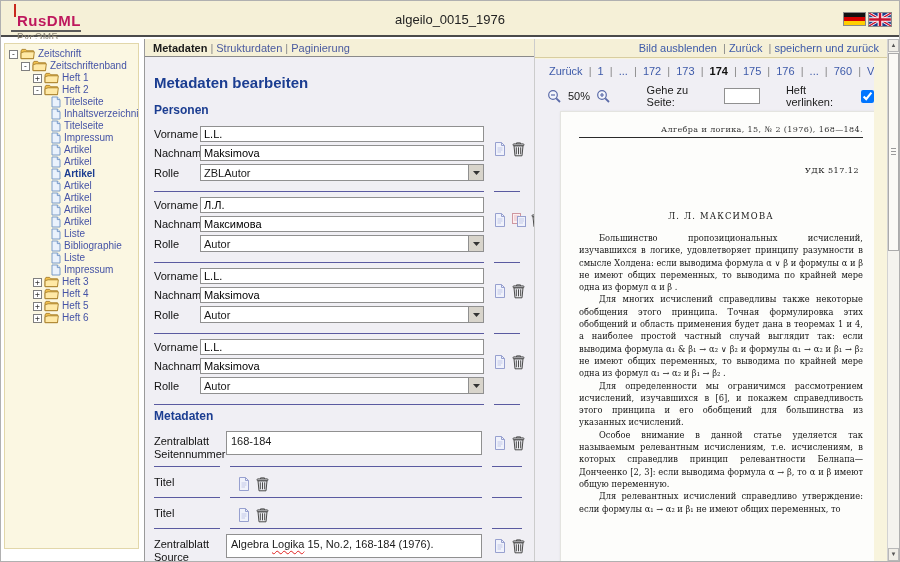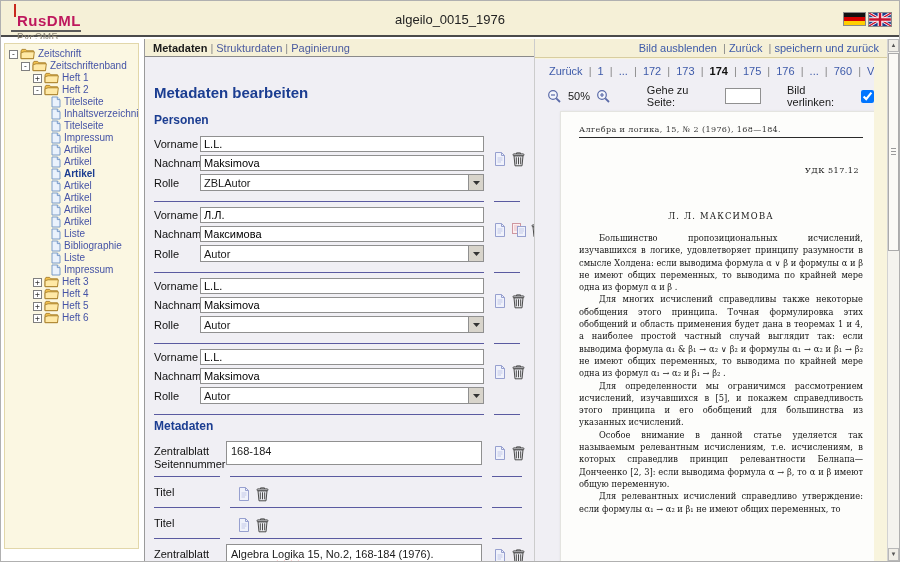--- a/index.html
+++ b/index.html
@@ -28,21 +28,21 @@
   .ticon { display:inline-flex; margin-right:3px; flex:none; }
   .tlabel { font-size:10px; color:#4553a6; }
   .trow.sel .tlabel { font-weight:bold; color:#1b3d91; }
 
   
   .main { position:absolute; left:143px; top:38px; width:390px; bottom:0; background:#f0eff4; border-left:1px solid #9a9a9a; }
   .tabbar { height:18px; background:#f5f0d7; border-bottom:1px solid #8a8a8a; padding:3px 0 0 8px; white-space:nowrap; }
   .tab { color:#4a5a9f; cursor:pointer; }
   .tab.active { color:#1a1a1a; font-weight:bold; }
   .sep { color:#888; padding:0 3px; }
-  .form-scroll { position:absolute; left:0; right:0; top:19px; bottom:0; overflow:hidden; padding:22px 8px 0 9px; }
+  .form-scroll { position:absolute; left:0; right:0; top:19px; bottom:0; overflow:hidden; padding:12px 8px 0 9px; }
   .h1 { font-size:15px; font-weight:bold; color:#1b3d91; margin:4px 0 12px; }
   .h2 { font-size:12px; font-weight:bold; color:#1b3d91; margin:2px 0 8px; }
   .pgroup { position:relative; padding:1px 0 2px; }
   .prow { display:flex; align-items:center; margin-bottom:3px; }
   .plabel { width:46px; flex:none; font-size:11px; color:#111; }
   .pinput { width:284px; height:16px; border:1px solid #909090; background:#fff; font:11px "Liberation Sans",sans-serif; padding:0 3px; }
   .selectbox { width:284px; height:17px; border:1px solid #909090; background:#fff; display:flex; align-items:center; cursor:default;justify-content:center; }
   .selval { flex:1; padding-left:3px; font-size:11px; }
   .selarrow { width:15px; align-self:stretch; background:#d8d4cb; border-left:1px solid #909090; display:flex; align-items:center; justify-content:center; }
   .picons { position:absolute; left:338px; top:16px; display:flex; gap:3px; }
@@ -64,21 +64,21 @@
   .viewer { position:absolute; left:0; top:20px; right:13px; bottom:0; background:#f0eff4; overflow:hidden; }
   .pagenav { padding:6px 0 0 14px; white-space:nowrap; }
   .plink { color:#3d5aa9; cursor:pointer; }
   .pcur { color:#111; font-weight:bold; }
   .pdots { color:#3d5aa9; }
   .controls { display:flex; align-items:center; gap:6px; padding:7px 0 0 12px; }
   .goto-input { width:36px; height:16px; border:1px solid #909090; font:11px "Liberation Sans",sans-serif; padding:0 2px; }
   .controls input[type=checkbox] { width:13px; height:13px; margin:0; }
   .scan-page { position:absolute; left:25px; top:52px; width:322px; bottom:-20px; background:#fdfdfb; border:1px solid #e4e4e0; box-shadow:1px 1px 3px rgba(0,0,0,0.12);
                font-family:"DejaVu Serif","DejaVu Sans",serif; color:#151515; padding:0 18px; }
-  .scan-journal { text-align:left; font-size:8px; letter-spacing:0.4px; color:#333; margin-top:13px; }
+  .scan-journal { text-align:right; font-size:8px; letter-spacing:0.4px; color:#333; margin-top:13px; }
   .scan-rule { border-top:1.5px solid #2a2a2a; margin:3px 0 0 0; }
   .scan-udk { text-align:right; font-size:8px; margin-top:28px; padding-right:4px; letter-spacing:0.5px; }
   .scan-title { text-align:center; font-size:8.6px; font-weight:bold; letter-spacing:1.4px; margin-top:36px; line-height:16px; }
   .scan-author { text-align:center; font-size:8.4px; letter-spacing:1.2px; margin-top:16px; }
   .scan-paras { margin-top:11px; }
   .scan-paras p { font-size:8.3px; line-height:12.3px; text-align:justify; text-indent:20px; margin:0; }
 
   
   .sb { position:absolute; right:0; top:38px; width:12px; bottom:0; background:#f4f3ee; border-left:1px solid #d2d2d2; }
   .sb-btn { position:absolute; left:0; width:11px; height:13px; background:#f0eee7; border:1px solid #b8b8b8; color:#555; font-size:6px; line-height:11px; text-align:center; cursor:pointer; }
@@ -636,34 +636,34 @@
           <svg width="15" height="15" viewBox="0 0 15 15">
               <circle cx="6" cy="6" r="4.3" fill="#f4f6fc" stroke="#5a6aa8" stroke-width="1.2"></circle>
               <path d="M9.3 9.3 L13 13" stroke="#5a6aa8" stroke-width="1.8"></path>
               <path d="M4 6 h4 M6 4 v4" stroke="#5a6aa8" stroke-width="1.2"></path>
             </svg>
         </span>
         <span style="width:24px"></span>
         <span>Gehe zu Seite:</span>
         <input class="goto-input" value="" style="">
         <span style="width:14px"></span>
-        <span>Bild verlinken:</span>
+        <span>Heft verlinken:</span>
         <input type="checkbox" checked="" style="">
       </div>
       <div class="scan-page">
         <div class="scan-journal">Алгебра и логика, 15, № 2 (1976), 168—184.</div>
         <div class="scan-rule"></div>
         <div class="scan-udk">УДК 517.12</div>
         <div class="scan-title">
         </div>
         <div class="scan-author">Л. Л. МАКСИМОВА</div>
         <div class="scan-paras">
             <p>Большинство пропозициональных исчислений, изучавшихся в логике, удовлетворяет принципу разумности в смысле Холдена: если выводима формула α ∨ β  и формулы α  и β  не имеют общих переменных, то выводима по крайней мере одна из формул α  и β .</p>
             <p>Для многих исчислений справедливы также некоторые обобщения этого принципа. Точная формулировка этих обобщений и область применения будет дана в теоремах 1 и 4, а наиболее простой частный случай выглядит так: если выводима формула α₁ &amp; β₁ → α₂ ∨ β₂  и формулы α₁ → α₂ и β₁ → β₂ не имеют общих переменных, то выводима по крайней мере одна из формул α₁ → α₂ и β₁ → β₂ .</p>
-            <p>Для определенности мы ограничимся рассмотрением исчислений, изучавшихся в [5], и покажем справедливость этого принципа и его обобщений для большинства из указанных исчислений.</p>
+            <p>Для определенности мы ограничимся рассмотрением исчислений, изучавшихся в [6], и покажем справедливость этого принципа и его обобщений для большинства из указанных исчислений.</p>
             <p>Особое внимание в данной статье уделяется так называемым релевантным исчислениям, т.е. исчислениям, в которых справедлив принцип релевантности Белнапа—Дончеенко [2, 3]: если выводима формула α → β, то α  и β  имеют общую переменную.</p>
             <p>Для релевантных исчислений справедливо утверждение: если формулы α₁ → α₂ и β₁  не имеют общих переменных, то</p>
           </div>
 
       </div>
     </div>
   </div>
 
   <div class="sb">
     <div class="sb-btn sb-up">▲</div>

